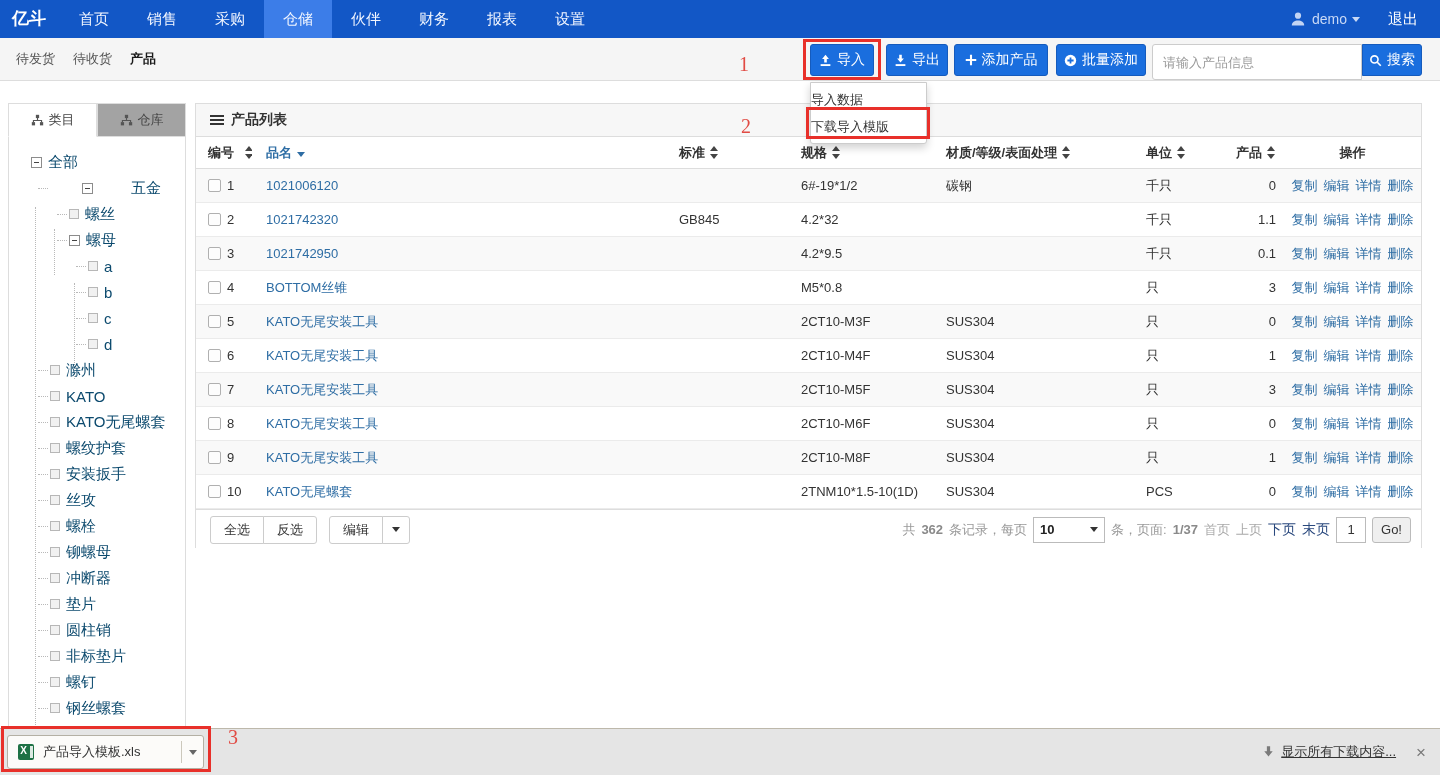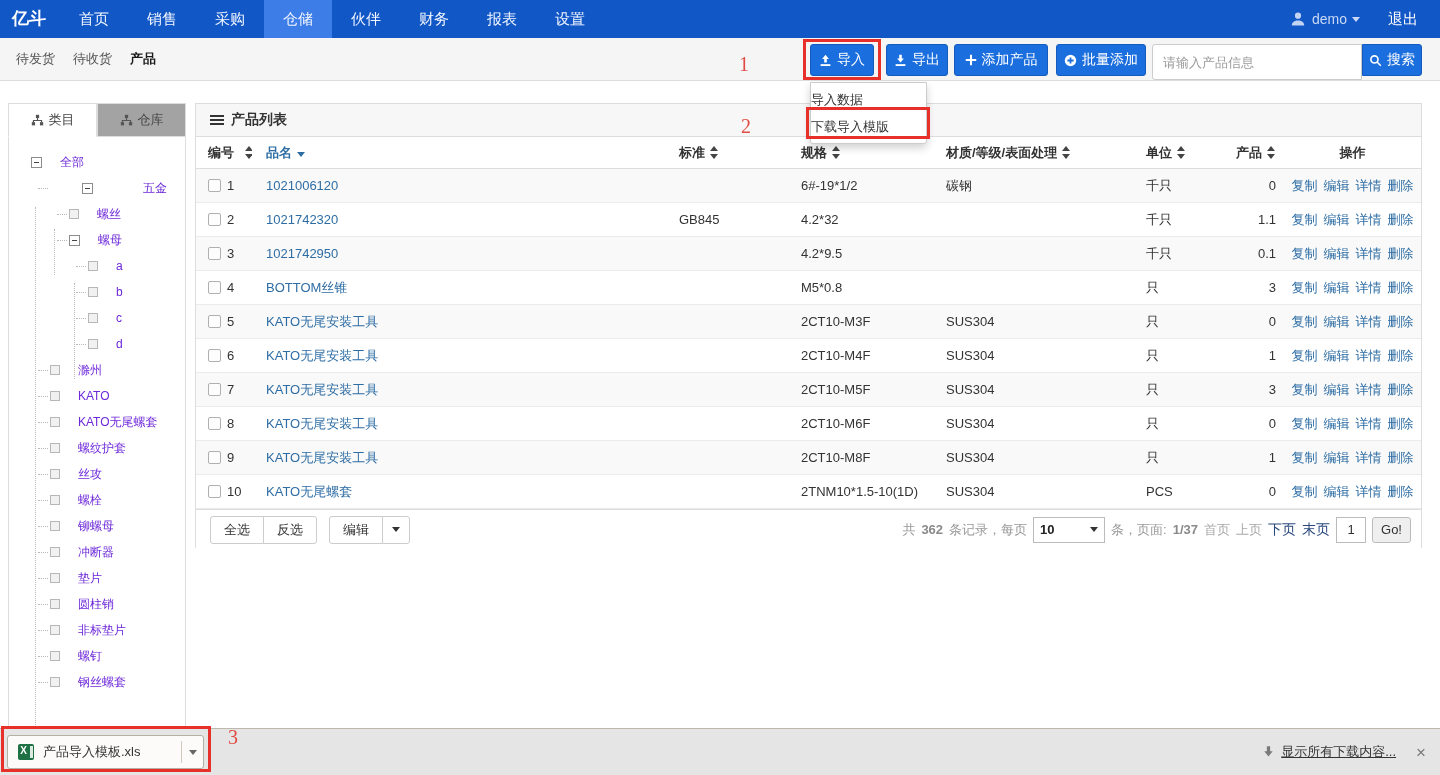--- a/index.html
+++ b/index.html
@@ -52,21 +52,21 @@
   .side-tab { flex:1; display:flex; align-items:center; justify-content:center; gap:5px; font-size:13px; color:#444; border:1px solid #ddd; background:#a3a3a3; border-bottom:1px solid #ddd; cursor:pointer; }
   .side-tab.active { background:#fff; border-bottom:1px solid #fff; border-right:1px solid #ddd; font-weight:normal; }
   .side-body { position:relative; border:1px solid #ddd; border-top:none; height:632px; overflow:hidden; }
   .tree { position:relative; padding-top:12px; }
   .tree-row { height:26px; display:flex; align-items:center; white-space:nowrap; cursor:pointer; }
   .tree-stub { display:inline-block; width:10px; border-top:1px dotted #b9b9b9; margin-right:2px; flex:none; }
   .tbox { flex:none; display:inline-block; position:relative; }
   .tbox.expand { width:11px; height:11px; background:#fff; border:1px solid #8c8c8c; }
   .tbox.expand::after { content:""; position:absolute; left:2px; top:4px; width:5px; border-top:1px solid #444; }
   .tbox.leaf { width:10px; height:10px; background:#f1f1f1; border:1px solid #b7b7b7; }
-  .tree-label { margin-left:18px; color:#6d28d9; font-size:12px; }
+  .tree-label { margin-left:6px; color:#0c4a6e; font-size:15px; }
   .guide { position:absolute; border-left:1px dotted #b9b9b9; width:0; }
   
   .panel { position:absolute; left:195px; top:103px; width:1227px; height:445px; border:1px solid #ddd; background:#fff; }
   .panel-header { height:33px; background:#f7f7f7; border-bottom:1px solid #ddd; display:flex; align-items:center; padding-left:14px; font-size:14px; font-weight:bold; color:#333; gap:7px; }
   .list-icon { display:inline-block; width:14px; }
   .list-icon i { display:block; height:2px; background:#333; margin:2px 0; }
   .thead { display:flex; height:32px; align-items:center; border-bottom:1px solid #ddd; font-weight:bold; font-size:13px; color:#333; }
   .trow { display:flex; height:34px; align-items:center; border-bottom:1px solid #ebebeb; font-size:13px; }
   .trow.odd { background:#f9f9f9; }
   .cell { flex:none; padding-left:14px; overflow:hidden; white-space:nowrap; }
@@ -284,20 +284,25 @@
           <span class="tree-label">KATO无尾螺套</span>
         </div>
         <div class="tree-row" style="padding-left: 29px;">
           <span class="tree-stub"></span>
           <span class="tbox leaf"></span>
           <span class="tree-label">螺纹护套</span>
         </div>
         <div class="tree-row" style="padding-left: 29px;">
           <span class="tree-stub"></span>
           <span class="tbox leaf"></span>
+          <span class="tree-label">安装扳手</span>
+        </div>
+        <div class="tree-row" style="padding-left: 29px;">
+          <span class="tree-stub"></span>
+          <span class="tbox leaf"></span>
           <span class="tree-label">丝攻</span>
         </div>
         <div class="tree-row" style="padding-left: 29px;">
           <span class="tree-stub"></span>
           <span class="tbox leaf"></span>
           <span class="tree-label">螺栓</span>
         </div>
         <div class="tree-row" style="padding-left: 29px;">
           <span class="tree-stub"></span>
           <span class="tbox leaf"></span>

